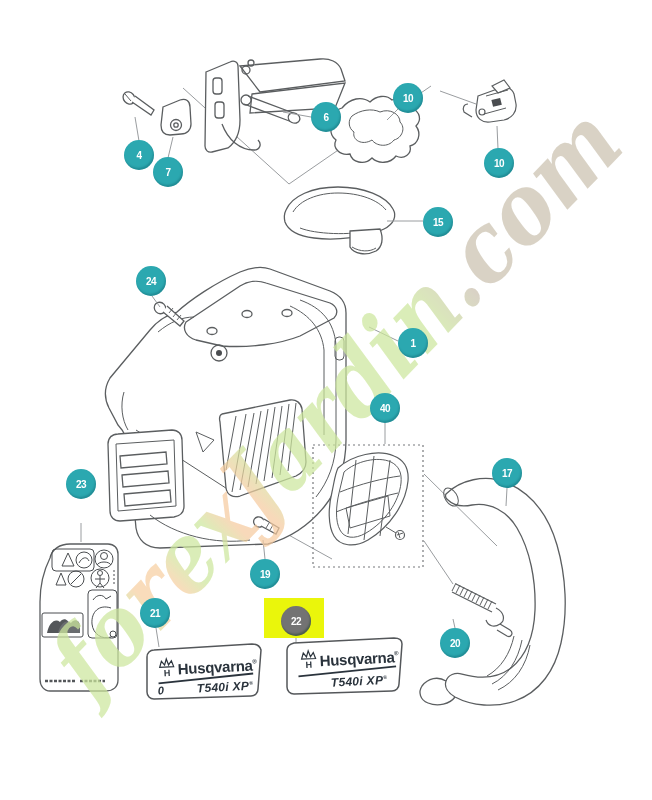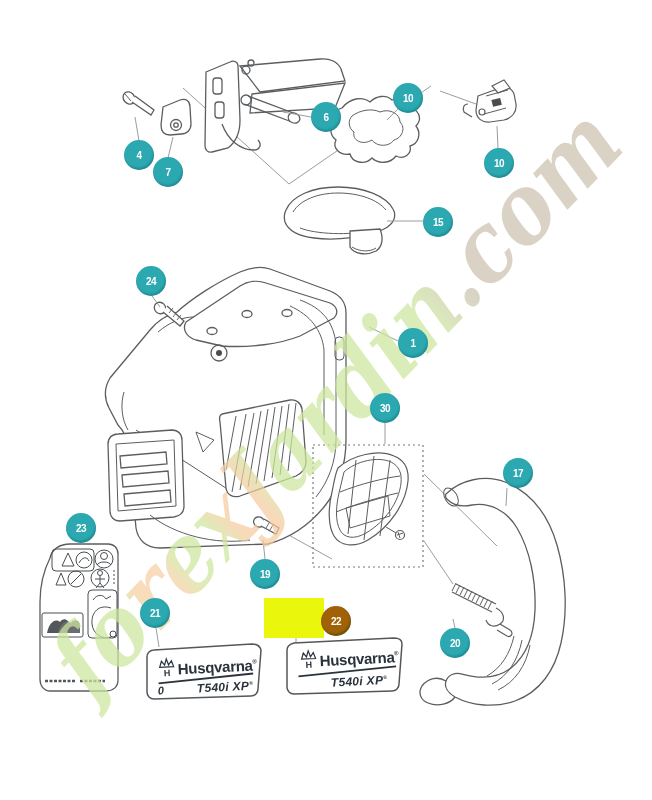--- a/index.html
+++ b/index.html
@@ -14,21 +14,21 @@
   .badge{
     position:absolute;width:30px;height:30px;border-radius:50%;
     background:#2ba8b0;color:#ffffff;font-weight:bold;font-size:10px;
     display:flex;align-items:center;justify-content:center;
     transform:translate(-50%,-50%);
     box-shadow:inset -1px -2px 2px rgba(0,60,70,0.25);
     letter-spacing:-0.5px;
     cursor:pointer;
     user-select:none;
   }
-  .badge-green{background:#a16207;box-shadow:inset -1px -2px 2px rgba(0,50,10,0.35);margin-left:40px;}
+  .badge-green{background:#737373;box-shadow:inset -1px -2px 2px rgba(0,50,10,0.35);}
 </style>
 </head>
 <body>
 
 <div id="stage">
 
   <svg id="artwork" width="652" height="800" viewBox="0 0 652 800">
     <defs>
       <linearGradient id="wmgrad" x1="0" y1="0" x2="1" y2="0">
         <stop offset="0" stop-color="#cde79d"></stop>
@@ -260,21 +260,21 @@
   <div class="highlight-square" style="left:264px;top:598px"></div>
 
   <div class="badge" style="left:139px;top:155px">4</div>
   <div class="badge" style="left:168px;top:172px">7</div>
   <div class="badge" style="left:326px;top:117px">6</div>
   <div class="badge" style="left:408px;top:98px">10</div>
   <div class="badge" style="left:499px;top:163px">10</div>
   <div class="badge" style="left:438px;top:222px">15</div>
   <div class="badge" style="left:151px;top:281px">24</div>
   <div class="badge" style="left:413px;top:343px">1</div>
-  <div class="badge" style="left:385px;top:408px">30</div>
-  <div class="badge" style="left:518px;top:473px">17</div>
-  <div class="badge" style="left:81px;top:528px">23</div>
+  <div class="badge" style="left:385px;top:408px">40</div>
+  <div class="badge" style="left:507px;top:473px">17</div>
+  <div class="badge" style="left:81px;top:484px">23</div>
   <div class="badge" style="left:265px;top:574px">19</div>
   <div class="badge" style="left:155px;top:613px">21</div>
   <div class="badge badge-green" style="left:296px;top:621px">22</div>
   <div class="badge" style="left:455px;top:643px">20</div>
 
 </div>
 
 </body></html>

